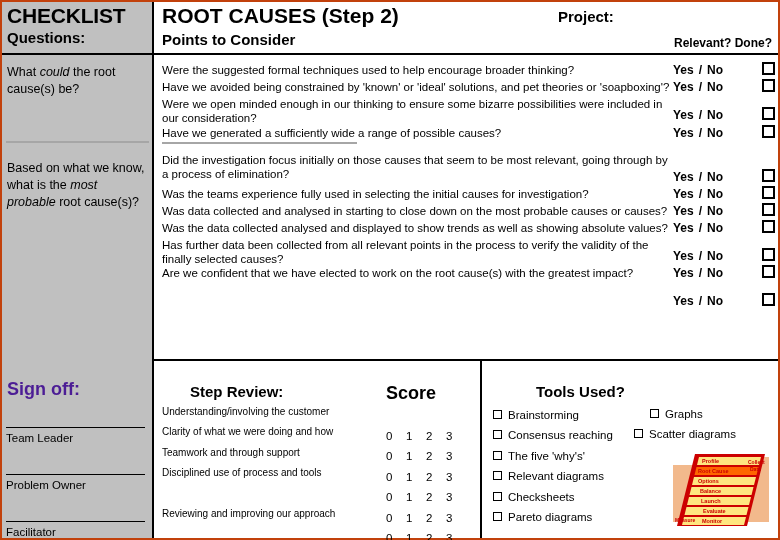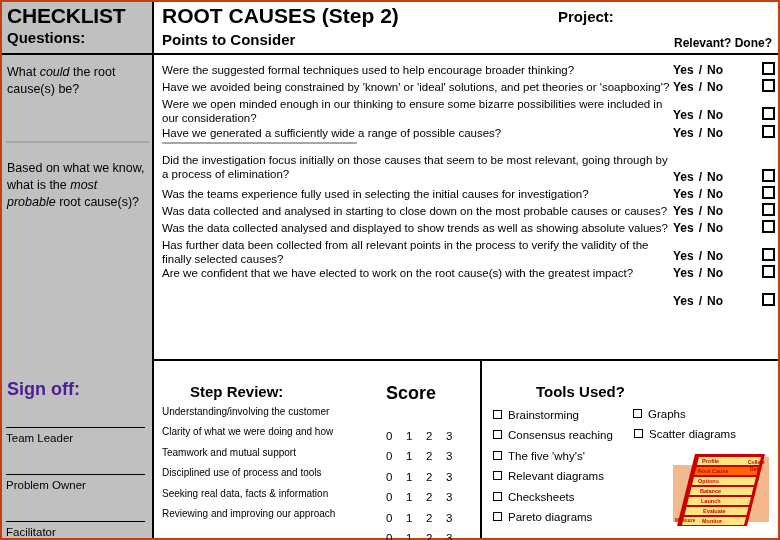--- a/index.html
+++ b/index.html
@@ -239,25 +239,24 @@
     </div>
 
   <div id="step-review">
     <div id="sr-title">Step Review:</div>
     <div id="sr-score">Score</div>
 
   <div class="sr-row-label" style="top: 45px;">Understanding/involving the customer</div>
       <div class="sr-scores" style="top: 45px;"><span>0</span><span>1</span><span>2</span><span>3</span></div>
       <div class="sr-row-label" style="top: 65.4px;">Clarity of what we were doing and how</div>
       <div class="sr-scores" style="top: 65.4px;"><span>0</span><span>1</span><span>2</span><span>3</span></div>
-      <div class="sr-row-label" style="top: 85.8px;">Teamwork and mutual support</div>
+      <div class="sr-row-label" style="top: 85.8px;">Teamwork and through support</div>
       <div class="sr-scores" style="top: 85.8px;"><span>0</span><span>1</span><span>2</span><span>3</span></div>
       <div class="sr-row-label" style="top: 106.2px;">Disciplined use of process and tools</div>
       <div class="sr-scores" style="top: 106.2px;"><span>0</span><span>1</span><span>2</span><span>3</span></div>
-      <div class="sr-row-label" style="top: 126.6px;">Seeking real data, facts &amp; information</div>
       <div class="sr-scores" style="top: 126.6px;"><span>0</span><span>1</span><span>2</span><span>3</span></div>
       <div class="sr-row-label" style="top: 147px;">Reviewing and improving our approach</div>
       <div class="sr-scores" style="top: 147px;"><span>0</span><span>1</span><span>2</span><span>3</span></div>
     </div>
 
   <div id="tools">
     <div id="tools-title">Tools Used?</div>
 
     <svg id="logo" viewBox="0 0 196 176" xmlns="http://www.w3.org/2000/svg">
 
@@ -289,17 +288,17 @@
         <text x="156" y="48" font-size="10">Data</text>
       </g>
     </svg>
 
   <div class="tool-item" style="left: 9px; top: 48px;"><span class="tool-box"></span><span>Brainstorming</span></div>
       <div class="tool-item" style="left: 9px; top: 68.4px;"><span class="tool-box"></span><span>Consensus reaching</span></div>
       <div class="tool-item" style="left: 9px; top: 88.8px;"><span class="tool-box"></span><span>The five 'why's'</span></div>
       <div class="tool-item" style="left: 9px; top: 109.2px;"><span class="tool-box"></span><span>Relevant diagrams</span></div>
       <div class="tool-item" style="left: 9px; top: 129.6px;"><span class="tool-box"></span><span>Checksheets</span></div>
       <div class="tool-item" style="left: 9px; top: 150px;"><span class="tool-box"></span><span>Pareto diagrams</span></div>
-      <div class="tool-item" style="left: 149px; top: 47px;"><span class="tool-box"></span><span>Graphs</span></div>
+      <div class="tool-item" style="left: 166px; top: 47px;"><span class="tool-box"></span><span>Graphs</span></div>
       <div class="tool-item" style="left: 150px; top: 67.4px;"><span class="tool-box"></span><span>Scatter diagrams</span></div>
     </div>
 
 </div>
 
 </body></html>

